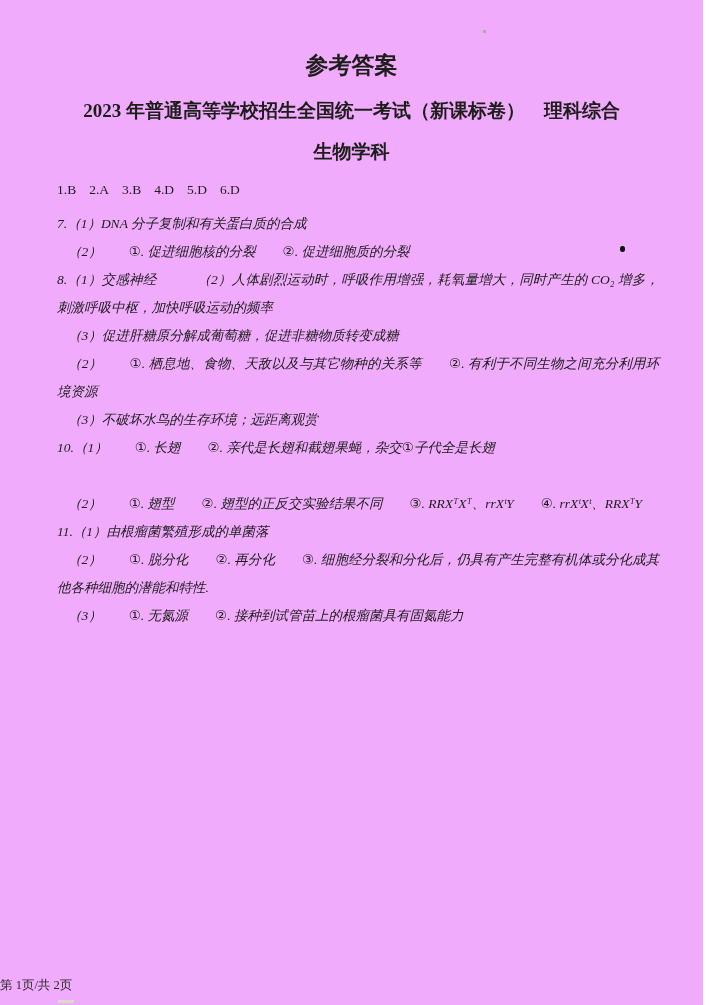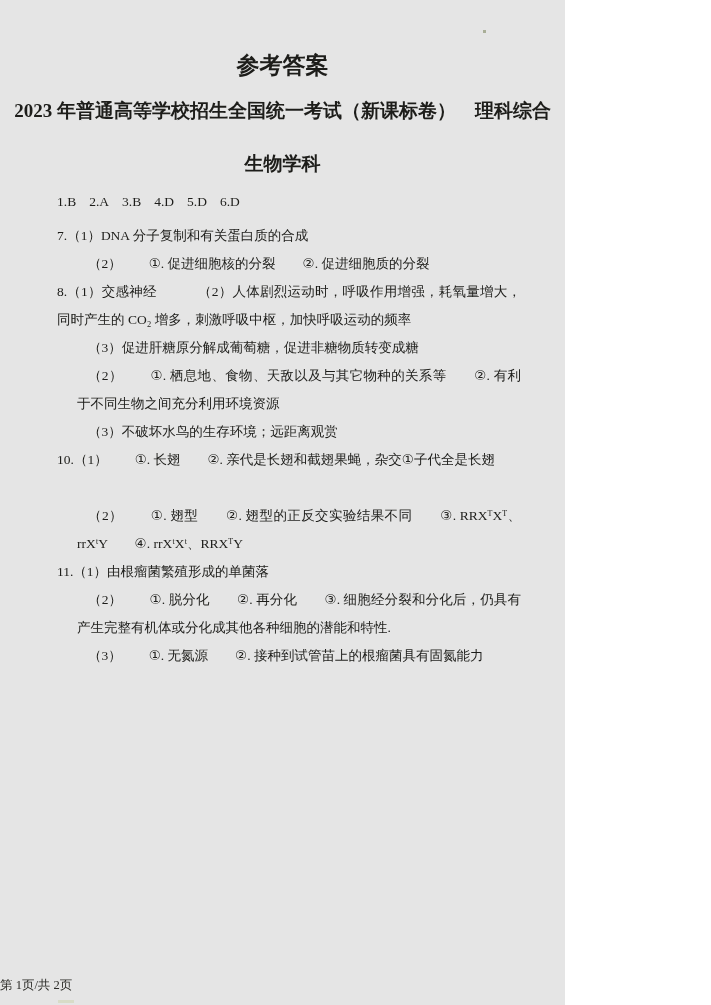--- a/index.html
+++ b/index.html
@@ -1,20 +1,20 @@
 <!DOCTYPE html>
 <html><head>
 <meta charset="utf-8">
 <style>
   html, body { margin: 0; padding: 0; }
   .page {
     position: relative;
-    width: 565px;
+    width: 703px;
     height: 1005px;
-    background: #e5e5e5;
+    background: #f0abfc;
     overflow: hidden;
     font-family: "Liberation Serif", "DejaVu Serif", "DejaVu Sans", serif;
     color: #1d1d1a;
   }
   .title {
     text-align: center;
     font-weight: bold;
     font-size: 23px;
     line-height: 28px;
     padding-top: 52px;
@@ -24,40 +24,41 @@
     font-weight: bold;
     font-size: 19px;
     line-height: 24px;
     margin-top: 19px;
   }
   .subject {
     text-align: center;
     font-weight: bold;
     font-size: 19px;
     line-height: 24px;
-    margin-top: 29px;
+    margin-top: 17px;
   }
   .answers {
     display: flex;
     gap: 13px;
     padding-left: 57px;
     margin-top: 18px;
     font-size: 13.5px;
     line-height: 16px;
   }
   .content {
     padding: 12px 44px 0 57px;
     font-size: 13.5px;
     line-height: 28px;
+    font-style: italic;
   }
   .content p {
     margin: 0;
     text-align: justify;
   }
-  .content p.sub { text-indent: 11px; margin-left: 20px; }
+  .content p.sub { text-indent: 11px; }
   .content p.gap { margin-top: 28px; }
   .footer {
     position: absolute;
     bottom: 11px;
     left: 0;
     width: 100%;
     text-align: left;
     font-size: 12.5px;
     color: #2a2a26;
   }

